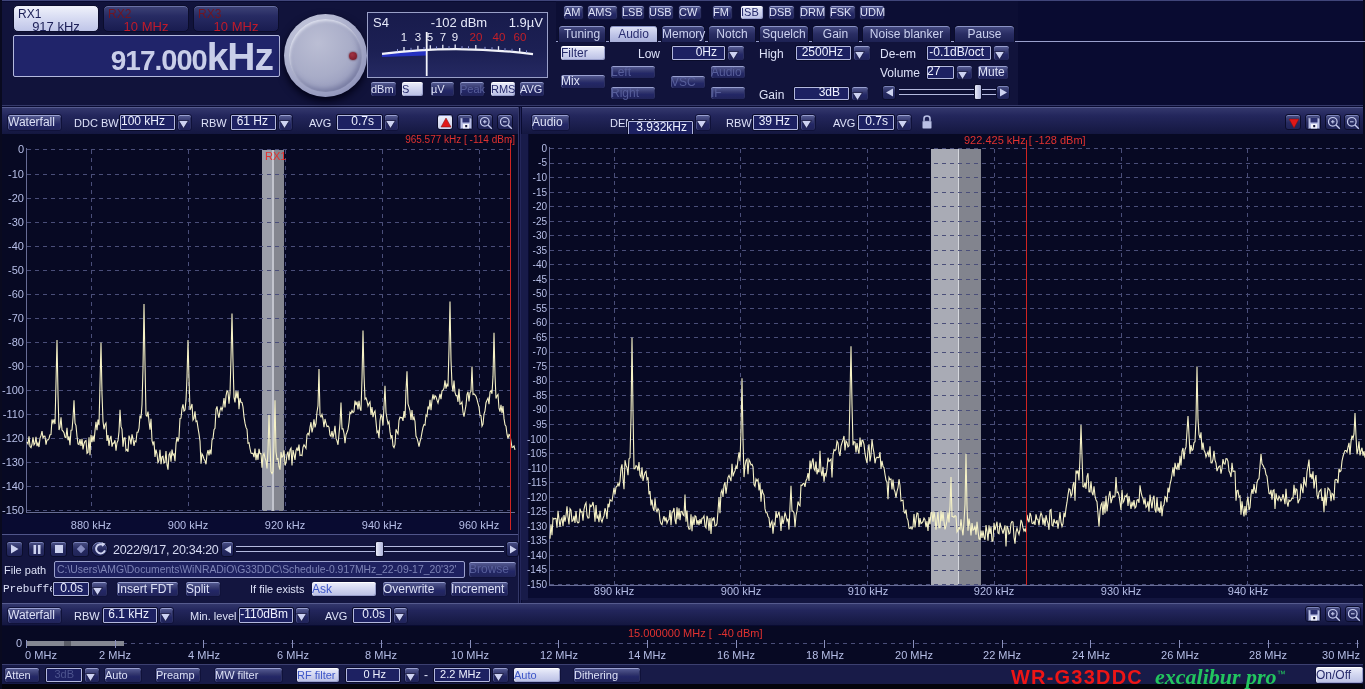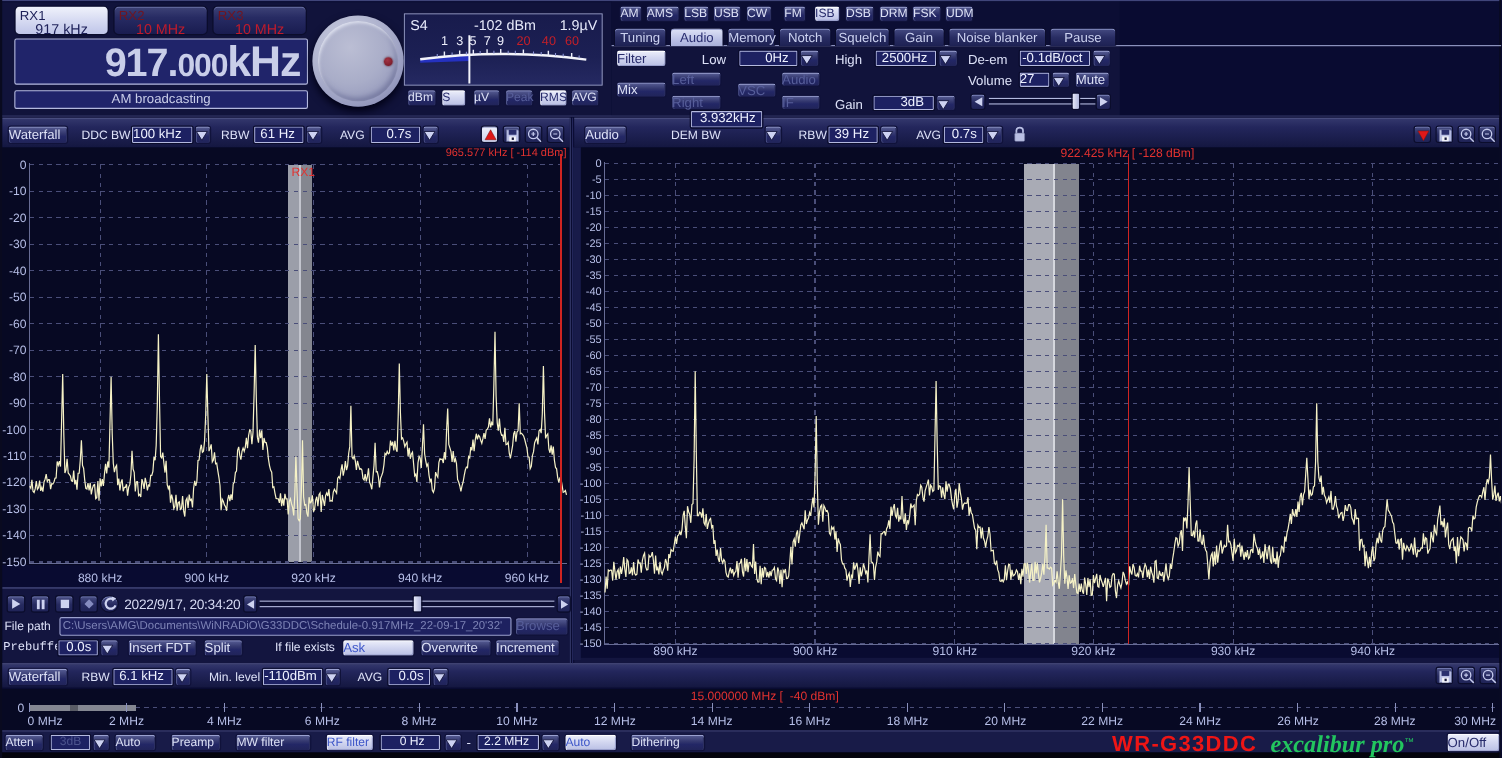--- a/index.html
+++ b/index.html
@@ -53,22 +53,21 @@
     </div>
     <div class="abs" style="left:103px;top:5px;width:86px;height:27px;border-radius:5px;border:1px solid #0b0d2c;background:linear-gradient(180deg,#3e4377 0%,#272b63 40%,#191c50 100%);box-shadow:inset 0 1px 0 #6a71a5">
       <div style="position:absolute;left:4px;top:1px;font-size:12px;color:#701522">RX2</div>
       <div style="position:absolute;left:0;top:13px;width:100%;text-align:center;font-size:13px;color:#c01b2b">10 MHz</div>
     </div>
     <div class="abs" style="left:193px;top:5px;width:86px;height:27px;border-radius:5px;border:1px solid #0b0d2c;background:linear-gradient(180deg,#3e4377 0%,#272b63 40%,#191c50 100%);box-shadow:inset 0 1px 0 #6a71a5">
       <div style="position:absolute;left:4px;top:1px;font-size:12px;color:#701522">RX3</div>
       <div style="position:absolute;left:0;top:13px;width:100%;text-align:center;font-size:13px;color:#c01b2b">10 MHz</div>
     </div>
     <div class="abs" style="left:13px;top:35px;width:267px;height:42px;background:#20246a;border:1px solid #b4b9de;border-radius:2px"></div>
-    <div class="abs" style="left:13px;top:35px;width:260px;height:42px;text-align:right;color:#c9cee9;font-weight:bold"><span style="font-size:36px;letter-spacing:-1px;line-height:40px">917.</span><span style="font-size:29px;letter-spacing:-1px">000</span><span style="font-size:39px;letter-spacing:-1px">kHz</span></div>
-    <div class="abs" style="left:13px;top:82px;width:267px;height:17px;background:#20246a;border:1px solid #b4b9de;border-radius:2px;text-align:center;line-height:15px;font-size:12px;color:#c9cee9">AM broadcasting</div>
+    <div class="abs" style="left:13px;top:35px;width:260px;height:42px;text-align:right;color:#c9cee9;font-weight:bold"><span style="font-size:28px;letter-spacing:-1px;line-height:40px">917.</span><span style="font-size:29px;letter-spacing:-1px">000</span><span style="font-size:39px;letter-spacing:-1px">kHz</span></div>
     <div class="abs" style="left:284px;top:14px;width:83px;height:83px;border-radius:50%;background:radial-gradient(circle at 36% 30%,#c9ccdf 0%,#b2b6d0 40%,#989cc0 72%,#767aa2 100%);box-shadow:0 4px 8px #000014"></div>
     <div class="abs" style="left:289px;top:19px;width:73px;height:73px;border-radius:50%;background:radial-gradient(circle at 40% 33%,#bbbed4 0%,#a9adc8 50%,#9397ba 85%,#8a8eb1 100%);box-shadow:inset 1px 2px 3px #dde0ee,inset -2px -3px 5px #787ca2"></div>
     <div class="abs" style="left:349px;top:52px;width:8px;height:8px;border-radius:50%;background:radial-gradient(circle at 40% 35%,#a23343,#7c1d2c 70%,#621523 100%);box-shadow:0 0 2px #50101c"></div>
     <svg class="abs" style="left:367px;top:12px" width="181" height="66">
       <defs>
         <linearGradient id="mf" x1="0" y1="0" x2="0" y2="1">
           <stop offset="0" stop-color="#181b4c"></stop>
           <stop offset="0.6" stop-color="#1c2054"></stop>
           <stop offset="1" stop-color="#252962"></stop>
         </linearGradient>
@@ -219,21 +218,21 @@
     </div>
     <div class="icb" style="left:497px;top:114px">
       <svg width="16" height="16">
         <circle cx="6.8" cy="6.8" r="4.3" fill="none" stroke="#c6cbee" stroke-width="1.2"></circle>
         <line x1="5" y1="6.8" x2="8.6" y2="6.8" stroke="#c6cbee" stroke-width="1.1"></line>
         <line x1="10" y1="10" x2="13.8" y2="13.8" stroke="#c6cbee" stroke-width="1.3"></line>
       </svg>
     </div>
     <div class="btn " style="left:531px;top:114px;width:39px;height:17px;line-height:15px;font-size:12px">Audio</div>
     <div class="abs" style="left:582px;top:117px;font-size:11px;color:#dde1f8;white-space:nowrap;margin-left:28px;">DEM BW</div>
-    <div class="combo " style="left:627px;top:100px;width:67px;height:17px;line-height:13px;font-size:12px;padding-right:6px">3.932kHz</div>
+    <div class="combo " style="left:627px;top:120px;width:67px;height:17px;line-height:13px;font-size:12px;padding-right:6px">3.932kHz</div>
     <div class="btn arr" style="left:695px;top:114px;width:16px;height:17px"><svg width="11" height="9" style="margin-top:4px">
         <path d="M 0.5 0.5 L 10.5 0.5 L 5.5 8.5 Z" fill="#cdd2f2" stroke="#11133a" stroke-width="0.8"></path>
       </svg></div>
     <div class="abs" style="left:726px;top:117px;font-size:11px;color:#dde1f8;white-space:nowrap;">RBW</div>
     <div class="combo " style="left:752px;top:114px;width:47px;height:17px;line-height:13px;font-size:12px;padding-right:8px">39 Hz</div>
     <div class="btn arr" style="left:800px;top:114px;width:16px;height:17px"><svg width="11" height="9" style="margin-top:4px">
         <path d="M 0.5 0.5 L 10.5 0.5 L 5.5 8.5 Z" fill="#cdd2f2" stroke="#11133a" stroke-width="0.8"></path>
       </svg></div>
     <div class="abs" style="left:833px;top:117px;font-size:11px;color:#dde1f8;white-space:nowrap;">AVG</div>
     <div class="combo " style="left:857px;top:114px;width:38px;height:17px;line-height:13px;font-size:12px;padding-right:6px">0.7s</div>

